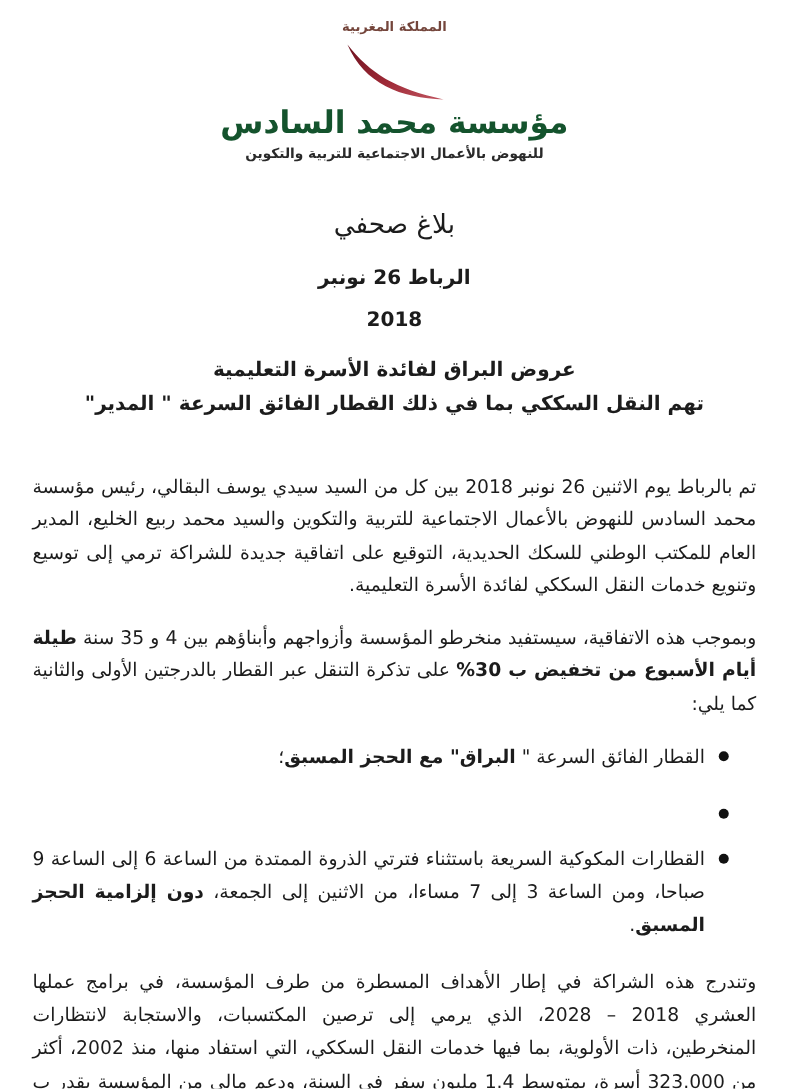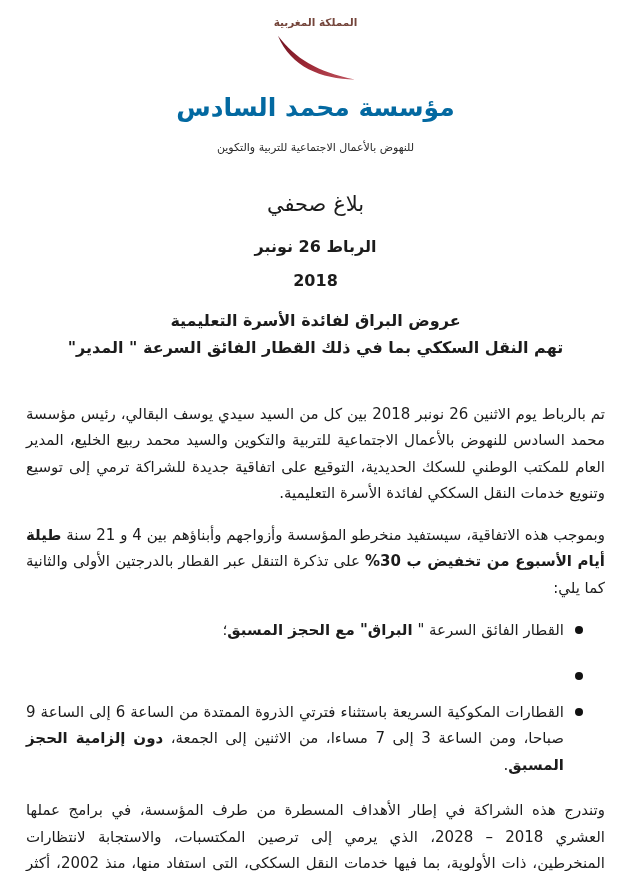--- a/index.html
+++ b/index.html
@@ -24,29 +24,29 @@
   .kingdom {
     font-size: 10.5px;
     font-weight: bold;
     color: #74453b;
     letter-spacing: 0.5px;
   }
   .swoosh-wrap { margin: 6px auto 2px auto; width: 84px; height: 48px; }
   .org-name {
     font-size: 25px;
     font-weight: bold;
-    color: #0369a1;
+    color: #14532d;
     line-height: 1.15;
-    margin-top: 12px;
+    margin-top: 2px;
   }
   .org-subtitle {
     font-size: 11px;
-    font-weight: normal;
+    font-weight: bold;
     color: #2a2a2a;
-    margin-top: 18px;
+    margin-top: 3px;
   }
 
   
   .masthead { text-align: center; margin-top: 38px; }
   .doc-type { font-size: 21px; font-weight: normal; }
   .dateline  { font-size: 16px; font-weight: bold; margin-top: 21px; }
   .dateline-year { font-size: 16px; font-weight: bold; margin-top: 15px; }
 
   
   .subject { text-align: center; margin-top: 17px; direction: rtl; }
@@ -116,21 +116,21 @@
     <div class="subject-line">عروض البراق لفائدة الأسرة التعليمية</div>
     <div class="subject-line">تهم النقل السككي بما في ذلك القطار الفائق السرعة " المدير"</div>
   </section>
 
   <main class="body">
     <p class="para">
       <span>تم بالرباط يوم الاثنين 26 نونبر 2018 بين كل من السيد سيدي يوسف البقالي، رئيس مؤسسة محمد السادس للنهوض بالأعمال الاجتماعية للتربية والتكوين والسيد محمد ربيع الخليع، المدير العام للمكتب الوطني للسكك الحديدية، التوقيع على اتفاقية جديدة للشراكة ترمي إلى توسيع وتنويع خدمات النقل السككي لفائدة الأسرة التعليمية.</span>
     </p>
 
     <p class="para">
-      <span>وبموجب هذه الاتفاقية، سيستفيد منخرطو المؤسسة وأزواجهم وأبناؤهم بين 4 و 21 سنة </span><b>طيلة أيام الأسبوع من تخفيض ب 30%</b><span> على تذكرة التنقل عبر القطار بالدرجتين الأولى والثانية كما يلي:</span>
+      <span>وبموجب هذه الاتفاقية، سيستفيد منخرطو المؤسسة وأزواجهم وأبناؤهم بين 4 و 35 سنة </span><b>طيلة أيام الأسبوع من تخفيض ب 30%</b><span> على تذكرة التنقل عبر القطار بالدرجتين الأولى والثانية كما يلي:</span>
     </p>
 
     <ul class="bullets">
       <li>
         <span class="bullet-dot"></span>
         <span class="li-text"><span>القطار الفائق السرعة " </span><b>البراق" مع الحجز المسبق</b><span>؛</span></span>
       </li>
       <li>
         <span class="bullet-dot"></span>
       </li>

